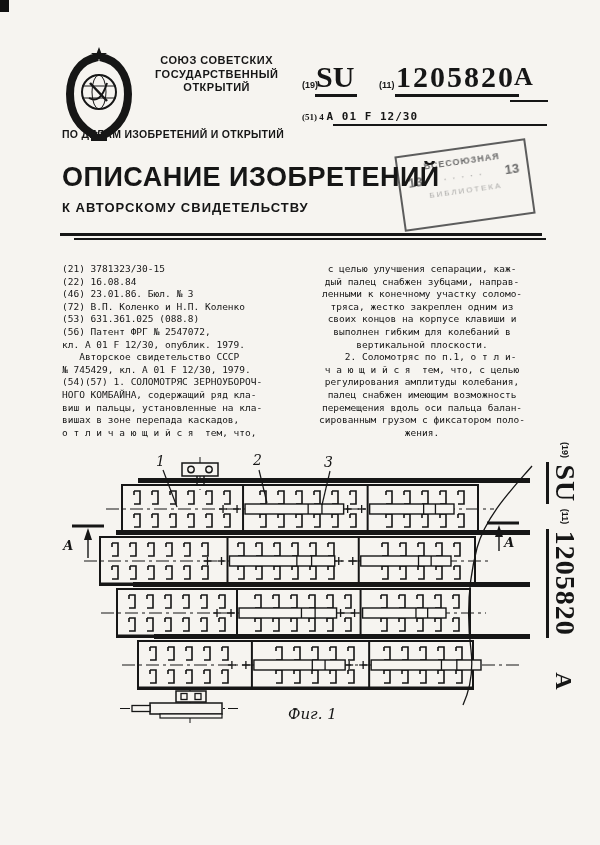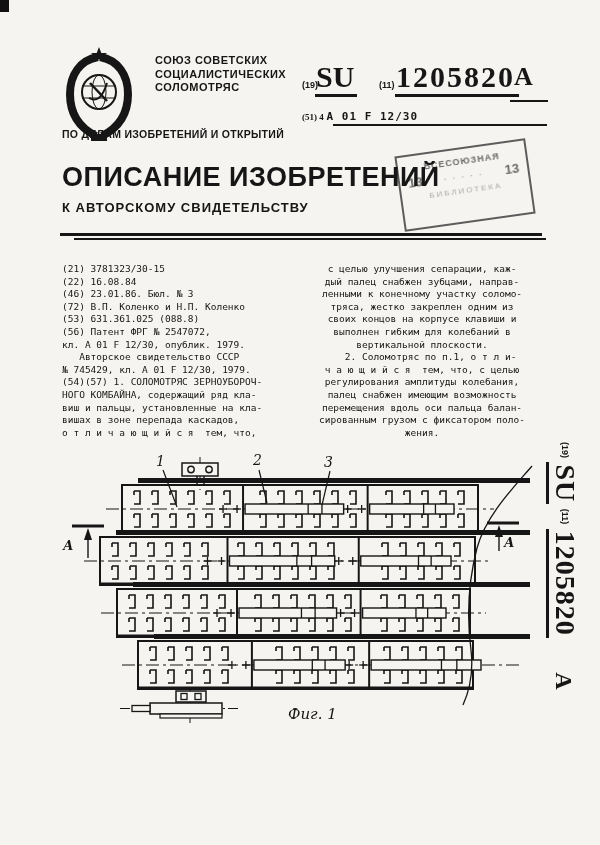--- a/index.html
+++ b/index.html
@@ -1,20 +1,20 @@
 <!DOCTYPE html>
 <html><head>
 <meta charset="utf-8">
 <style>
   html,body{margin:0;padding:0;}
   body{width:600px;height:845px;background:#f6f4f0;font-family:"Liberation Sans",sans-serif;color:#161616;position:relative;overflow:hidden;}
   .abs{position:absolute;}
   .corner-mark{left:0;top:0;width:9px;height:12px;background:#111;}
   
-  .union{left:155px;top:54px;font-weight:bold;font-size:11px;line-height:13.5px;letter-spacing:.5px;}
+  .union{left:155px;top:54px;font-weight:bold;font-size:11px;line-height:13.5px;letter-spacing:.5px;text-align:center;}
   .committee{left:62px;top:128px;font-weight:bold;font-size:10.5px;line-height:12.5px;letter-spacing:.3px;}
   .code-small{font-size:9px;font-weight:bold;}
   .code19{left:302px;top:80px;}
   .su{left:315px;top:60px;font-family:"Liberation Serif",serif;font-weight:bold;font-size:30px;border-bottom:3.5px solid #161616;padding:0 3px 0 1px;}
   .code11{left:379px;top:80px;}
   .number{left:395px;top:60px;font-family:"Liberation Serif",serif;font-weight:bold;font-size:30px;letter-spacing:2px;border-bottom:3.5px solid #161616;padding:0 4px 0 1px;}
   .kind{left:514px;top:62px;font-family:"Liberation Serif",serif;font-weight:bold;font-size:26px;}
   .num-ext-line{left:510px;top:100px;width:38px;height:2px;background:#161616;}
   .ipc-line{left:302px;top:110px;font-size:10px;}
   .ipc-prefix{font-size:9px;font-weight:bold;font-family:Liberation Serif, serif;}
@@ -59,22 +59,22 @@
   <ellipse cx="39" cy="48" rx="7" ry="17" fill="none" stroke="#161616" stroke-width="1"></ellipse>
   <line x1="22" y1="42" x2="56" y2="42" stroke="#161616" stroke-width="1"></line>
   <line x1="22" y1="54" x2="56" y2="54" stroke="#161616" stroke-width="1"></line>
   <line x1="30" y1="39" x2="47" y2="57" stroke="#161616" stroke-width="2.5"></line>
   <path d="M 47,39 C 42,55 36,58 29,54" fill="none" stroke="#161616" stroke-width="2"></path>
   <rect x="31" y="90" width="16" height="7" fill="#161616"></rect>
 </svg>
 
 <div class="abs union">
     <div class="tline">СОЮЗ СОВЕТСКИХ</div>
-    <div class="tline">СОЦИАЛИСТИЧЕСКИХ</div>
-    <div class="tline">СОЛОМОТРЯС</div>
+    <div class="tline">ГОСУДАРСТВЕННЫЙ</div>
+    <div class="tline">ОТКРЫТИЙ</div>
   </div>
 <div class="abs committee">
     <div class="tline">ПО ДЕЛАМ ИЗОБРЕТЕНИЙ И ОТКРЫТИЙ</div>
   </div>
 
 <span class="abs code-small code19">(19)</span>
 <span class="abs su">SU</span>
 <span class="abs code-small code11">(11)</span>
 <span class="abs number">1205820</span>
 <span class="abs kind">A</span>

